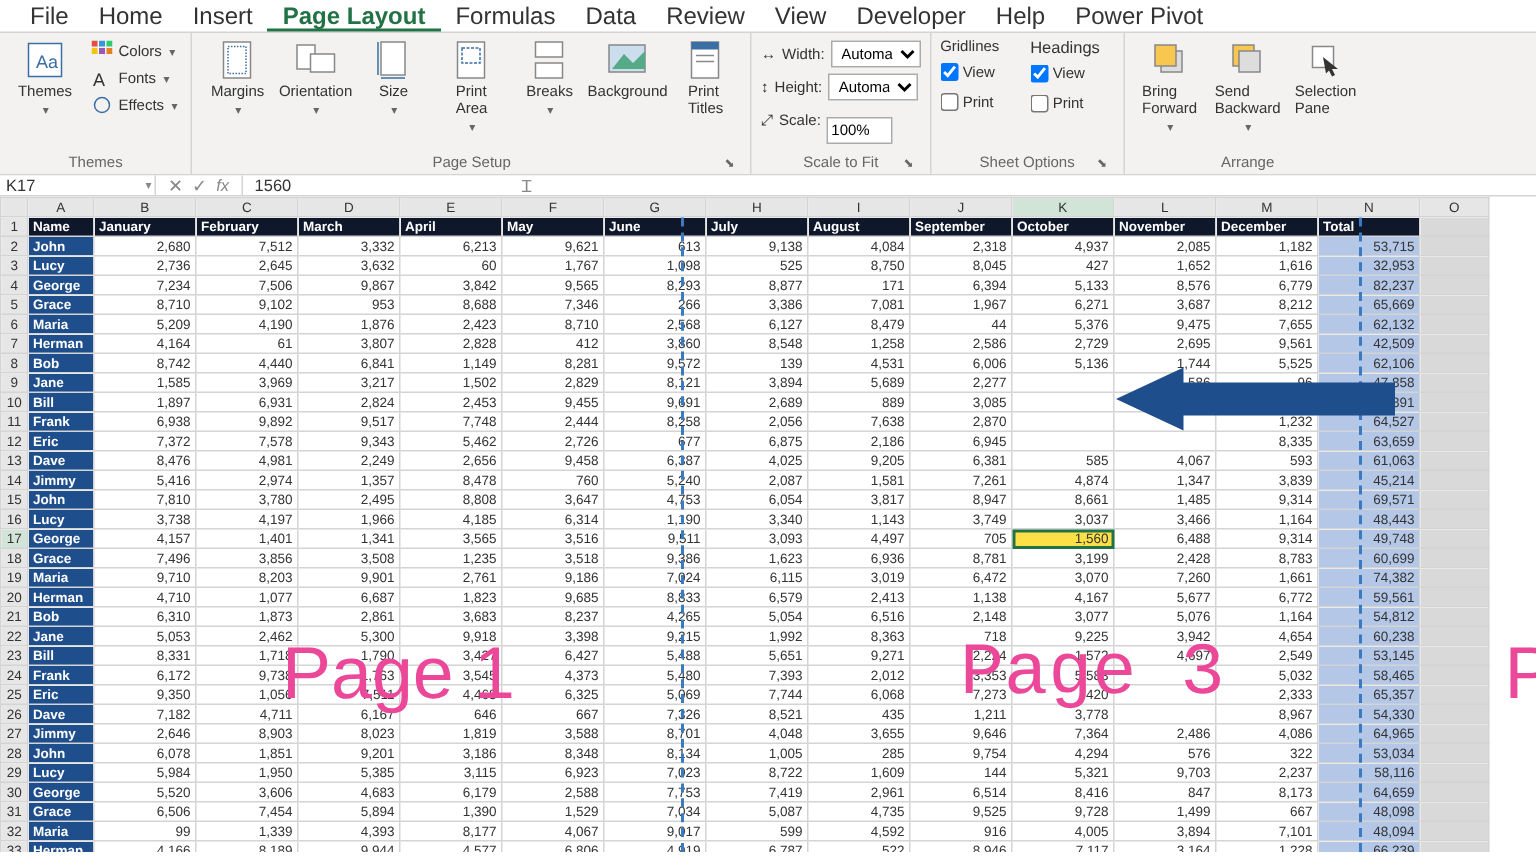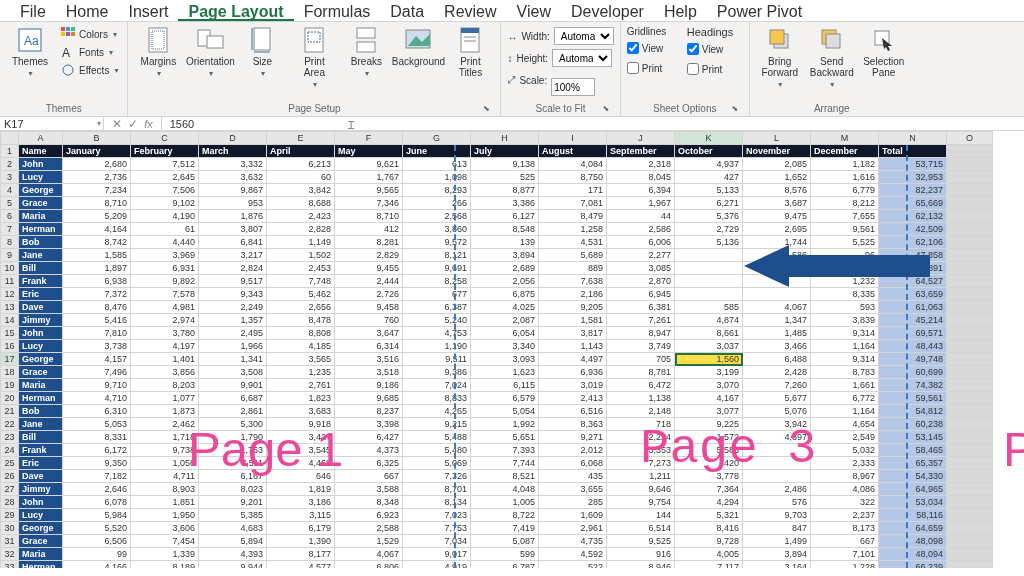--- a/index.html
+++ b/index.html
@@ -10,21 +10,21 @@
 .ribbon-tab { padding: 3px 10px; font-size: 16px; cursor: pointer; }
 .ribbon-tab.active { border-bottom: 2px solid #217346; color: #217346; font-weight: 600; }
 
 
 .ribbon { display: flex; height: 95px; background: #f3f2f1; border-bottom: 1px solid #d4d4d4; }
 .ribbon-group { display: flex; flex-direction: column; border-right: 1px solid #d4d4d4; padding: 2px 6px 0 6px; position: relative; }
 .group-controls { display: flex; flex: 1; align-items: flex-start; gap: 4px; }
 .group-label { text-align: center; font-size: 10px; color: #666; padding-bottom: 2px; position: relative; }
 .group-launcher { position: absolute; right: 2px; bottom: 2px; width: 12px; height: 12px; font-size: 8px; color: #666; cursor: pointer; display: flex; align-items: center; justify-content: center; }
 
-.big-btn { display: flex; flex-direction: column; align-items: center; justify-content: flex-start; width: 48px; padding: 2px; cursor: pointer; font-size: 10px; text-align: center; gap: 2px; }
+.big-btn { display: flex; flex-direction: column; align-items: center; justify-content: flex-start; width: 48px; padding: 2px; cursor: pointer; font-size: 10px; gap: 2px; }
 .big-btn .icon { width: 28px; height: 28px; display: flex; align-items: center; justify-content: center; }
 .big-btn .lbl { line-height: 1.1; }
 
 .small-col { display: flex; flex-direction: column; gap: 2px; justify-content: center; padding-top: 2px; }
 .small-btn { display: flex; align-items: center; gap: 4px; font-size: 10px; padding: 1px 3px; cursor: pointer; white-space: nowrap; }
 .small-btn .icon { width: 14px; height: 14px; display: inline-flex; align-items: center; justify-content: center; }
 
 .scale-row { display: flex; align-items: center; gap: 4px; height: 20px; font-size: 10px; }
 .scale-row select, .scale-row input { font-size: 10px; height: 18px; border: 1px solid #ababab; background: #fff; padding: 0 2px; }
 .scale-row input { width: 44px; margin-top: 14px; }

